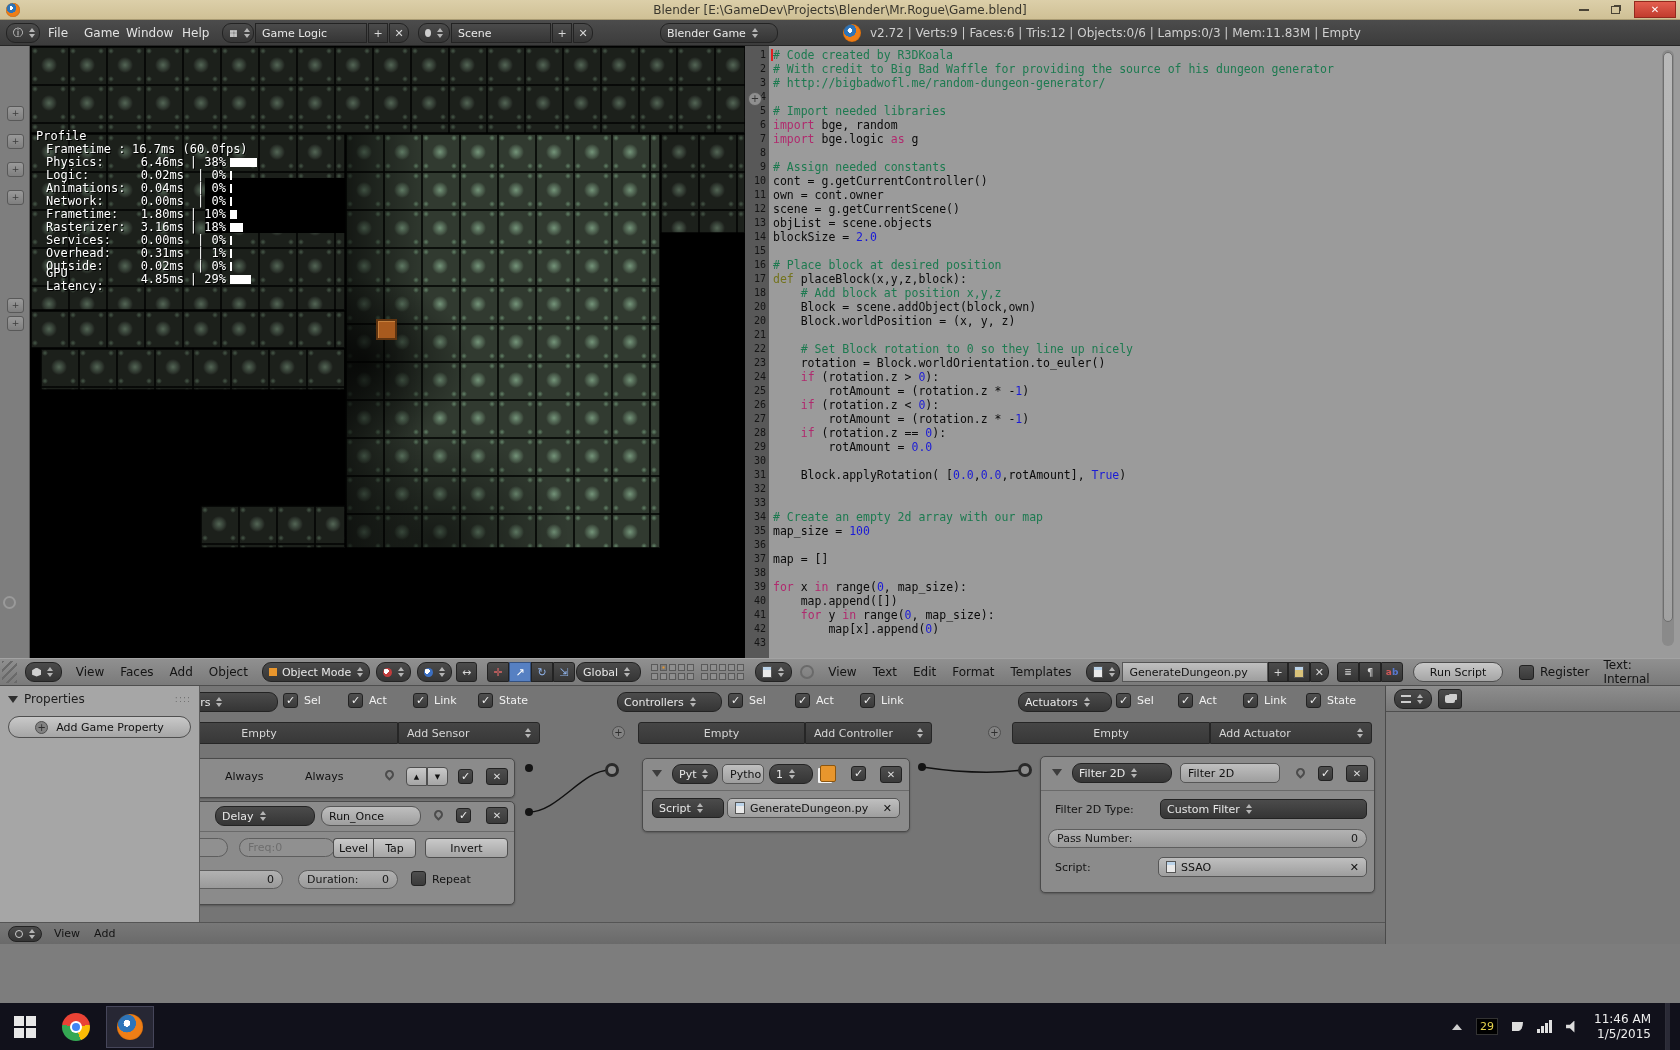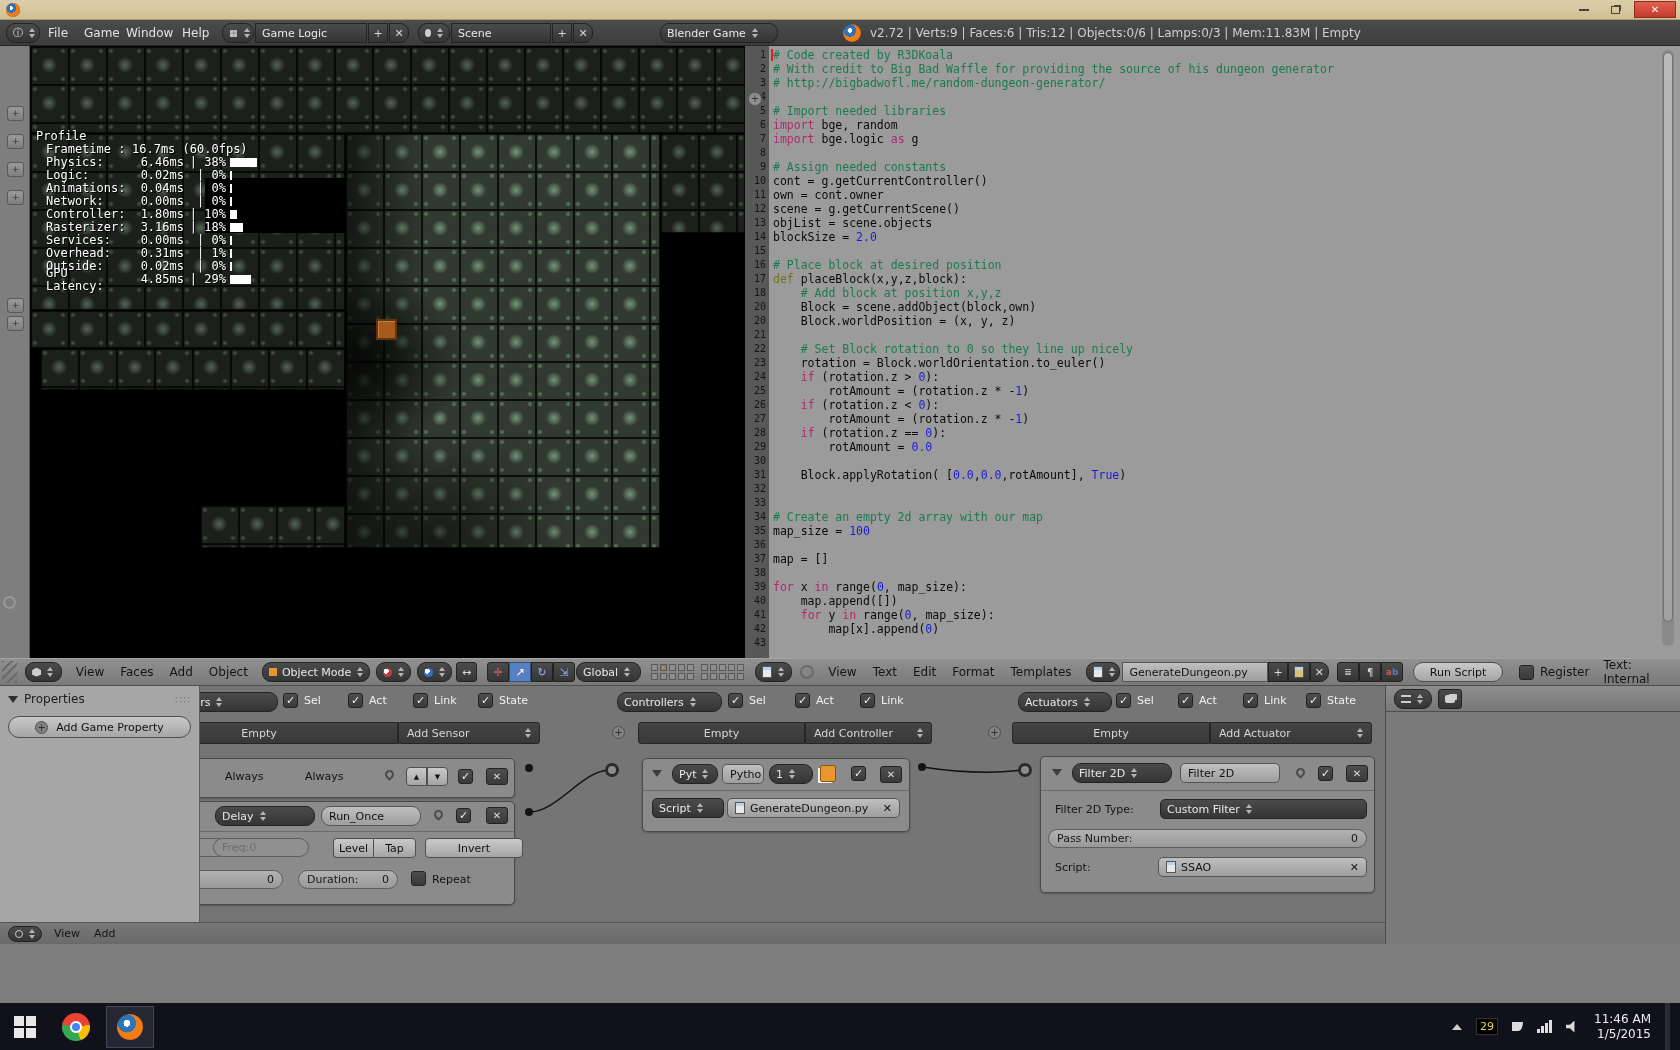--- a/index.html
+++ b/index.html
@@ -109,20 +109,21 @@
   .sbars b{width:3px;background:#e0e0e0;display:block}
   .speaker{width:14px;height:12px;background:#dcdcdc;clip-path:polygon(0 35%,28% 35%,60% 0,60% 100%,28% 65%,0 65%)}
   .flagic{width:11px;height:9px;background:#dcdcdc;border-bottom-right-radius:40% 100%}
   .traytri{width:0;height:0;border-left:5px solid transparent;border-right:5px solid transparent;border-bottom:6px solid #cfcfcf}
 </style>
 </head>
 <body>
 
 <div class="abs titlebar">
   <span class="blogo abs" style="left:6px;top:3px;width:14px;height:14px"></span>
+  <span class="title-text">Blender [E:\GameDev\Projects\Blender\Mr.Rogue\Game.blend]</span>
   <span class="abs" style="right:82px;top:1px">
       <span class="winbtn">
         <span class="bar"></span>
       </span>
     </span>
   <span class="abs" style="right:50px;top:1px">
       <span class="winbtn">
         <span class="sq"></span>
       </span>
     </span>
@@ -235,21 +236,21 @@
           <span class="pp">0%</span>
           <span class="pbar" style="width:2px"></span>
         </div>
         <div class="prow">
           <span class="pl" style="padding-left:10px">Network:</span>
           <span class="pt">0.00ms</span>
           <span class="pp">0%</span>
           <span class="pbar" style="width:2px"></span>
         </div>
         <div class="prow">
-          <span class="pl" style="padding-left:10px">Controller:</span>
+          <span class="pl" style="padding-left:10px">Frametime:</span>
           <span class="pt">1.80ms</span>
           <span class="pp">10%</span>
           <span class="pbar" style="width:7px"></span>
         </div>
         <div class="prow">
           <span class="pl" style="padding-left:10px">Rasterizer:</span>
           <span class="pt">3.16ms</span>
           <span class="pp">18%</span>
           <span class="pbar" style="width:13px"></span>
         </div>
@@ -528,27 +529,27 @@
       </span>
     </div>
   <div class="abs fld" style="left:321px;top:120px;width:100px">
       <span>Run_Once</span>
     </div>
   <span class="abs pin" style="left:434px;top:124px"></span>
   <span class="abs chk" style="left:456px;top:122px"><span>✓</span></span>
   <span class="abs xbox" style="left:486px;top:121px"><span>✕</span></span>
 
   <div class="abs pill dis" style="left:140px;top:152px;width:88px"></div>
-  <div class="abs pill dis" style="left:213px;top:152px;width:96px;justify-content:flex-start">
+  <div class="abs pill dis" style="left:239px;top:152px;width:96px;justify-content:flex-start">
       <span>Freq:</span>
       <span>0</span>
     </div>
   <div class="abs btnl" style="left:333px;top:152px;width:40px;border-radius:4px 0 0 4px;border-right:none">Level</div>
   <div class="abs btnl" style="left:373px;top:152px;width:43px;border-radius:0 4px 4px 0">Tap</div>
-  <div class="abs btnl" style="left:425px;top:152px;width:98px;border-radius:4px">Invert</div>
+  <div class="abs btnl" style="left:425px;top:152px;width:83px;border-radius:4px">Invert</div>
 
   <div class="abs pill" style="left:150px;top:184px;width:133px;justify-content:space-between">
       <span>Delay:</span>
       <span>0</span>
     </div>
   <div class="abs pill" style="left:298px;top:184px;width:100px;justify-content:space-between">
       <span>Duration:</span>
       <span>0</span>
     </div>
   <span class="abs chk" style="left:411px;top:185px"></span>

